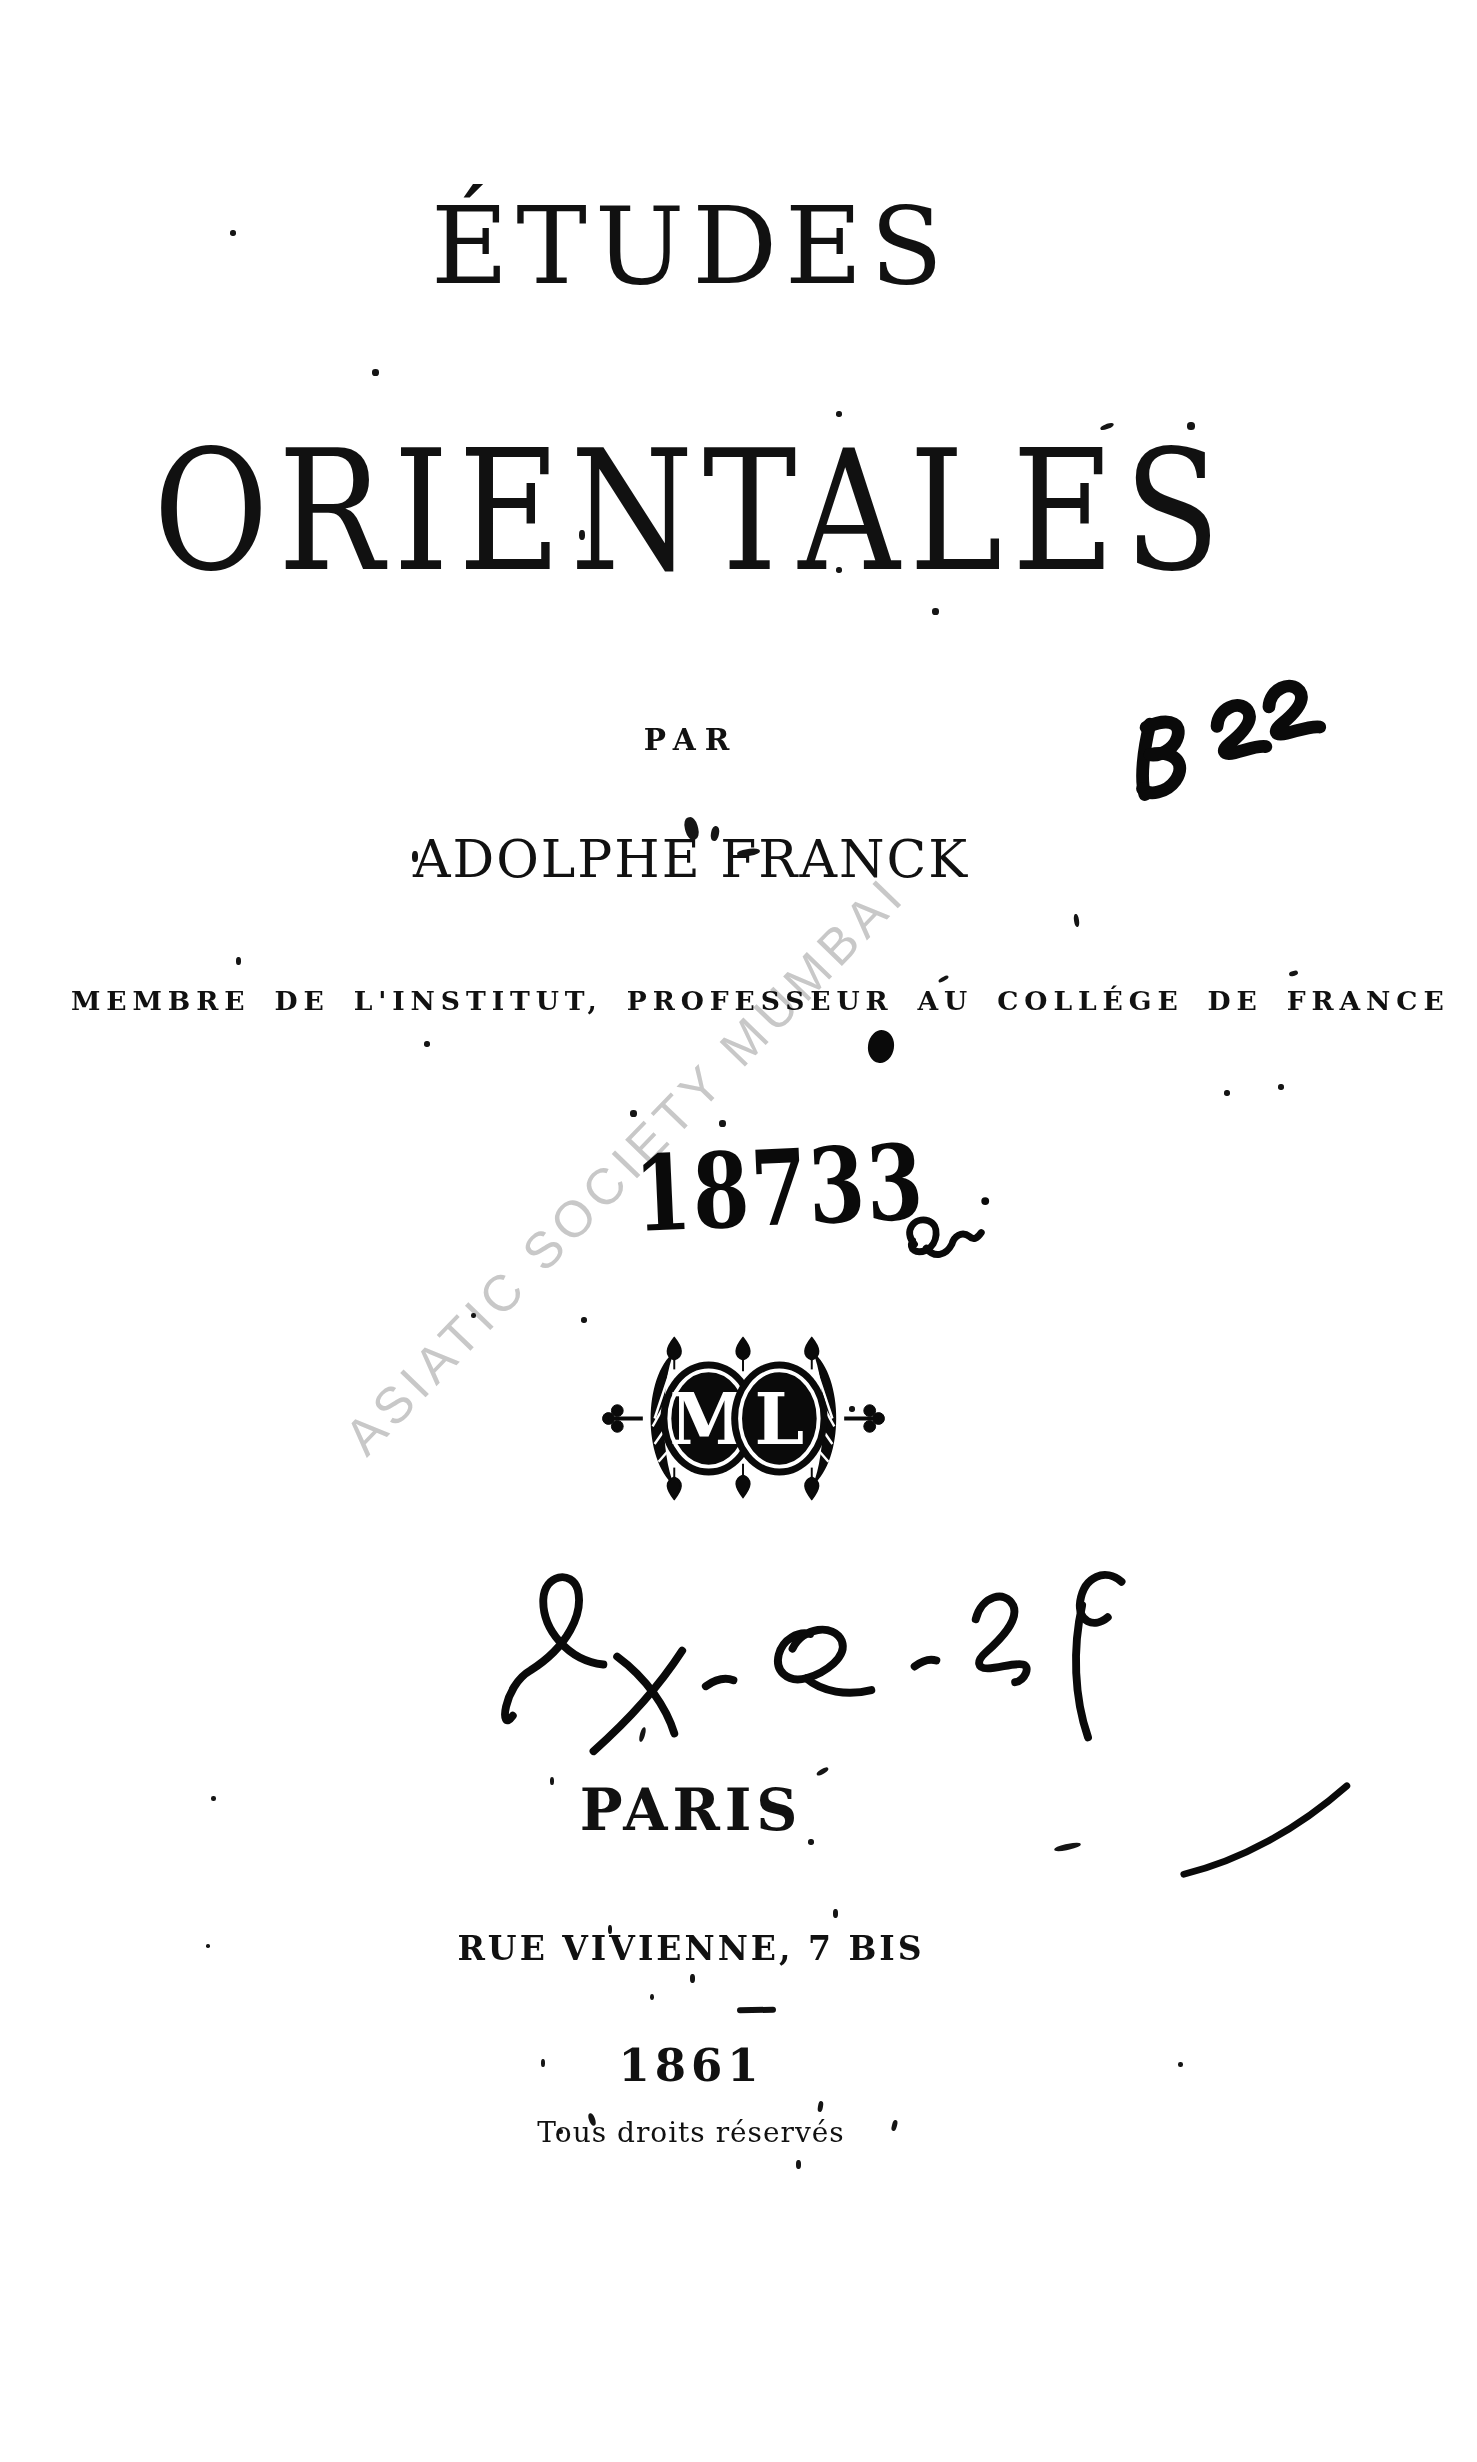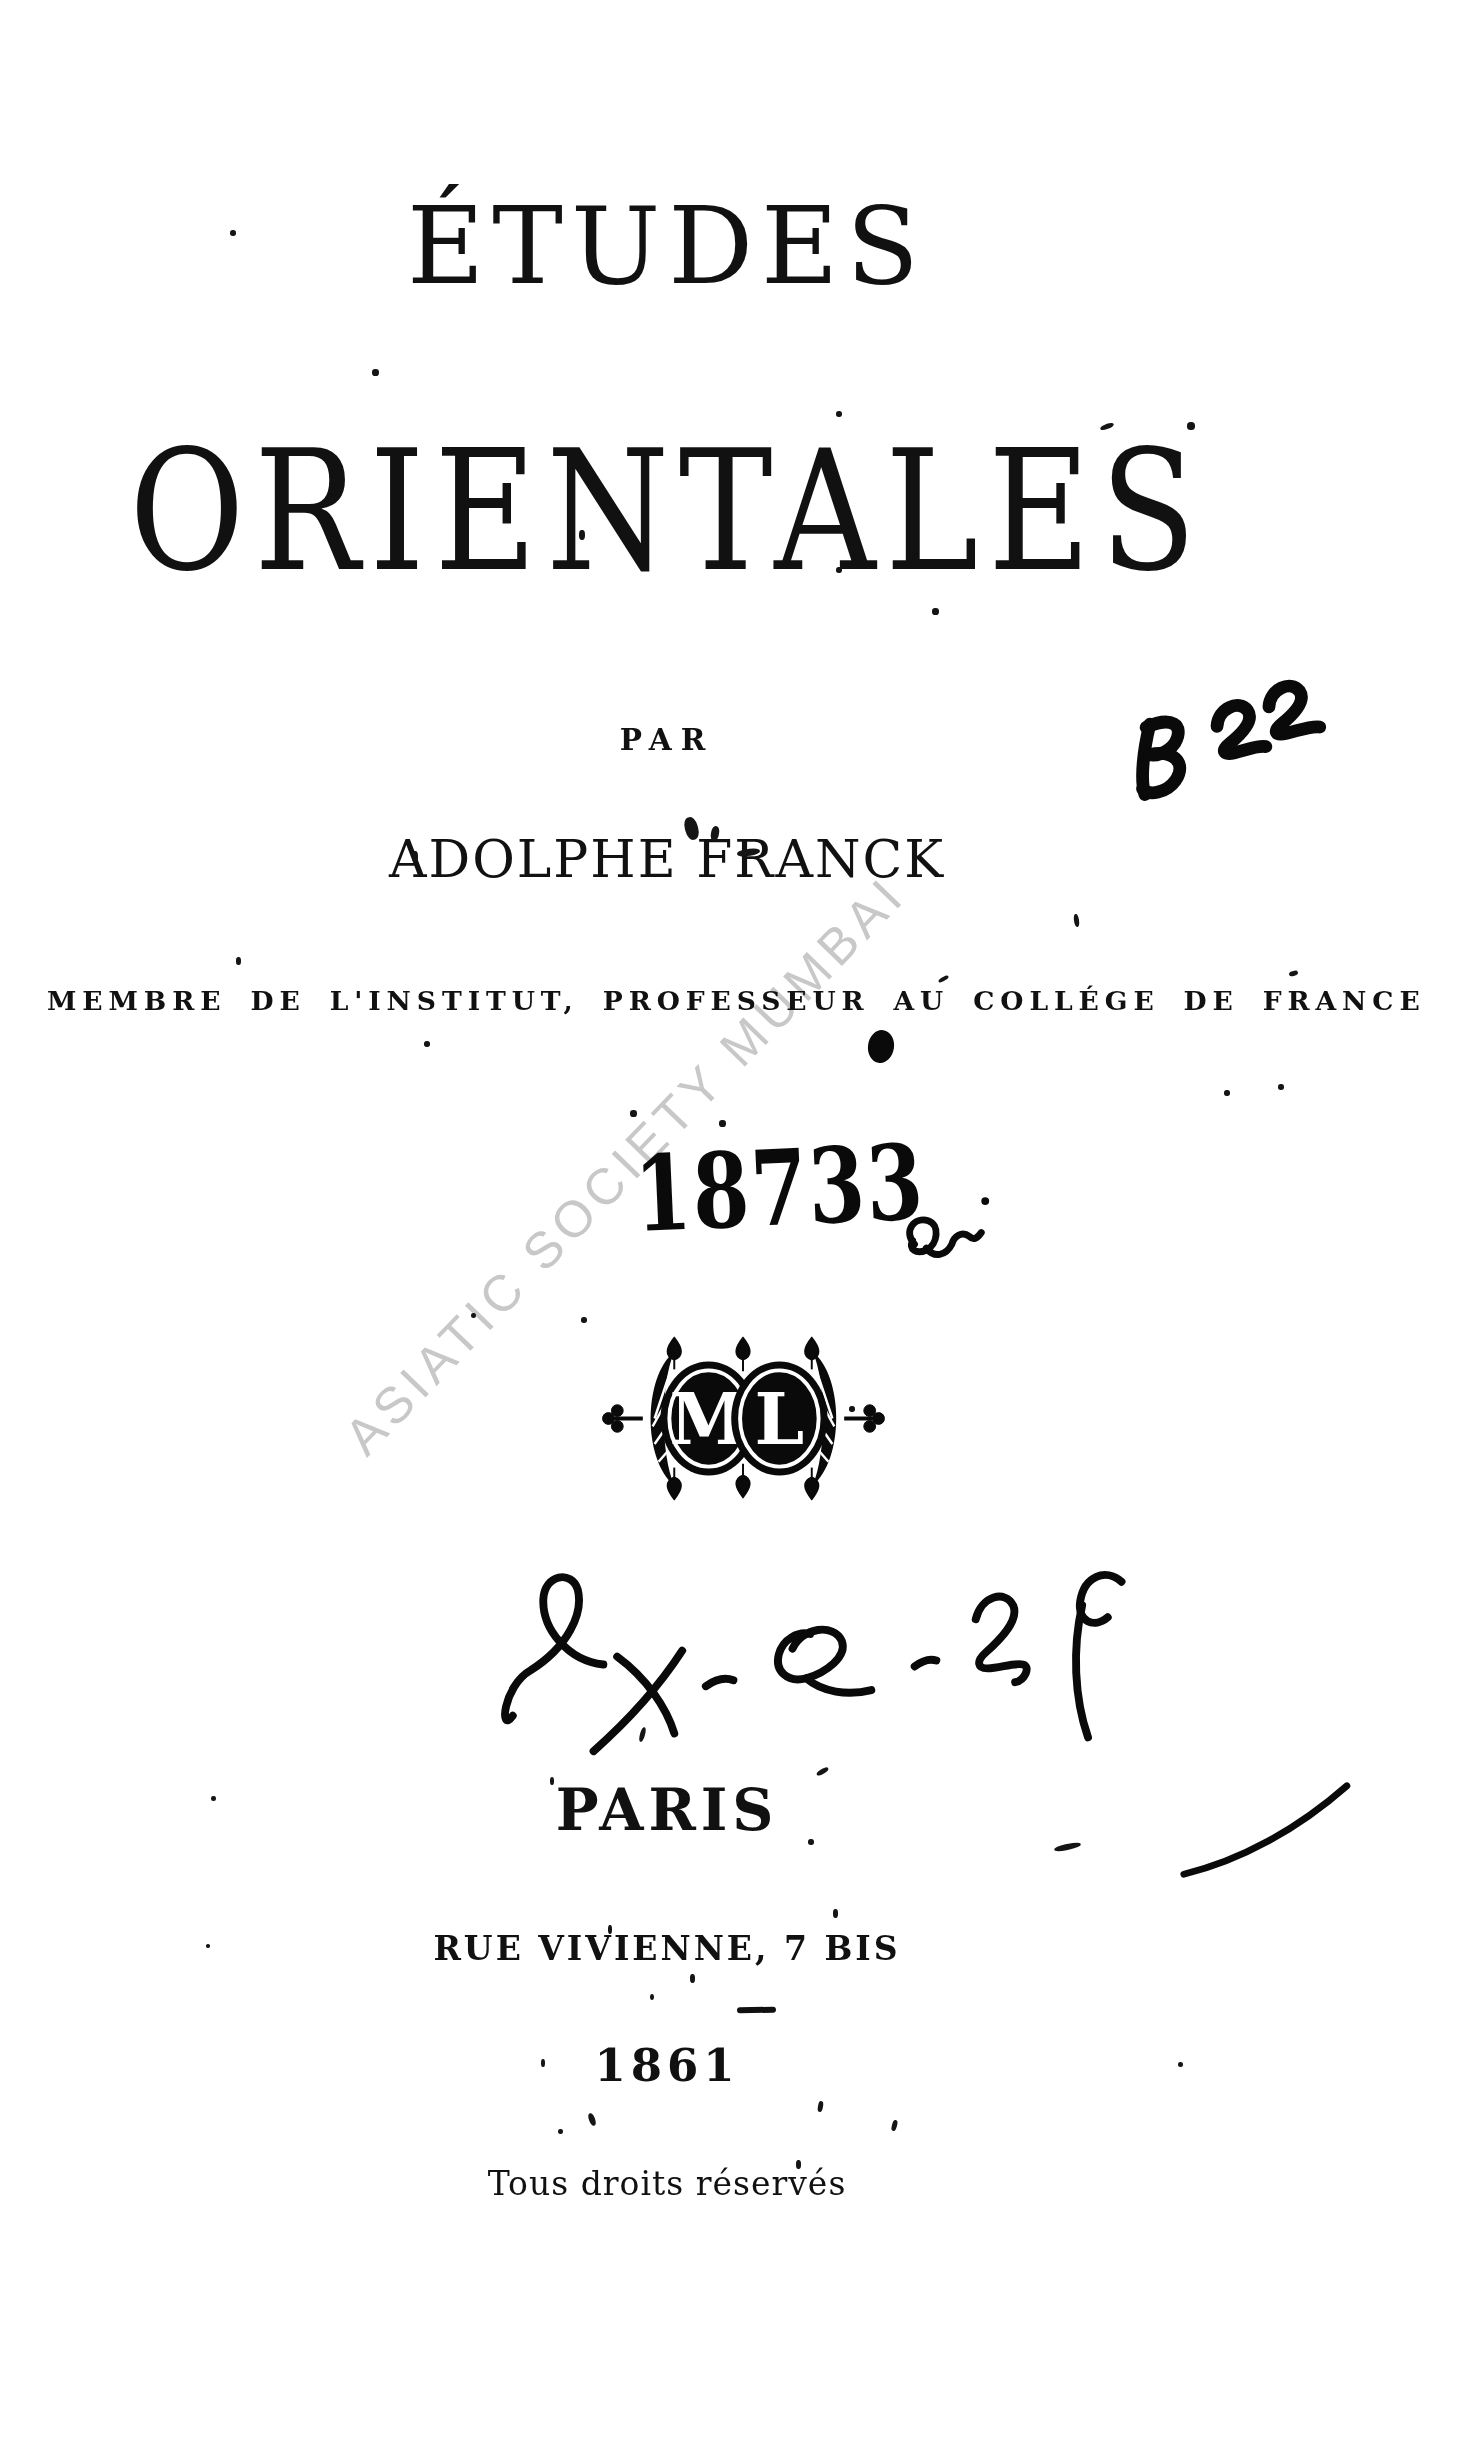--- a/index.html
+++ b/index.html
@@ -4,21 +4,21 @@
 <style>
   html,body{margin:0;padding:0;background:#e8e8e8;}
   #page{
     position:relative;
     width:1478px;height:2463px;
     background:#ffffff;
     overflow:hidden;
     font-family:"DejaVu Serif", serif;
     color:#111;
   }
-  .row{position:absolute;left:0;width:1334px;text-align:center;white-space:nowrap;}
+  .row{position:absolute;left:0;width:1334px;text-align:center;white-space:nowrap;padding-left:24px;}
   .speck{position:absolute;background:#151515;border-radius:45%;}
 
   
   .watermark{
     position:absolute;left:172px;top:1121px;width:906px;height:89px;
     transform:rotate(-46deg);
     font-family:"Liberation Sans", sans-serif;
     font-size:51px;letter-spacing:5.9px;
     color:#c8c8c8;text-align:center;line-height:89px;
     user-select:none;
@@ -37,21 +37,21 @@
     position:absolute;left:632px;top:1133px;
     font-size:104px;font-weight:bold;letter-spacing:2px;color:#0a0a0a;
     transform:rotate(-2.5deg) scaleX(0.78);transform-origin:left top;
   }
 
   .t-paris{top:1776px;font-size:57px;font-weight:bold;letter-spacing:4.9px;}
   .t-publisher{top:1870px;font-size:40px;font-weight:bold;letter-spacing:2px;}
   .t-address{top:1929px;font-size:33px;font-weight:bold;letter-spacing:3px;}
   .sep-dash{position:absolute;left:737px;top:2007px;width:39px;height:5.9px;background:#101010;border-radius:3px;transform:rotate(-1deg);}
   .t-year{top:1992px;font-size:45px;font-weight:bold;letter-spacing:4.9px;margin-top:47px;}
-  .t-rights{top:2116px;font-size:33px;letter-spacing:1px;margin-top:48px;}
+  .t-rights{top:2116px;font-size:28px;letter-spacing:1px;}
 
   .ink-dot{position:absolute;left:868px;top:1030px;width:25.6px;height:33px;background:#0a0a0a;border-radius:50%;transform:rotate(8deg);}
 
   svg{position:absolute;overflow:visible;}
   .hw{stroke:#0a0a0a;fill:none;stroke-linecap:round;stroke-linejoin:round;}
 </style>
 </head>
 <body>
 
 <div id="page">

